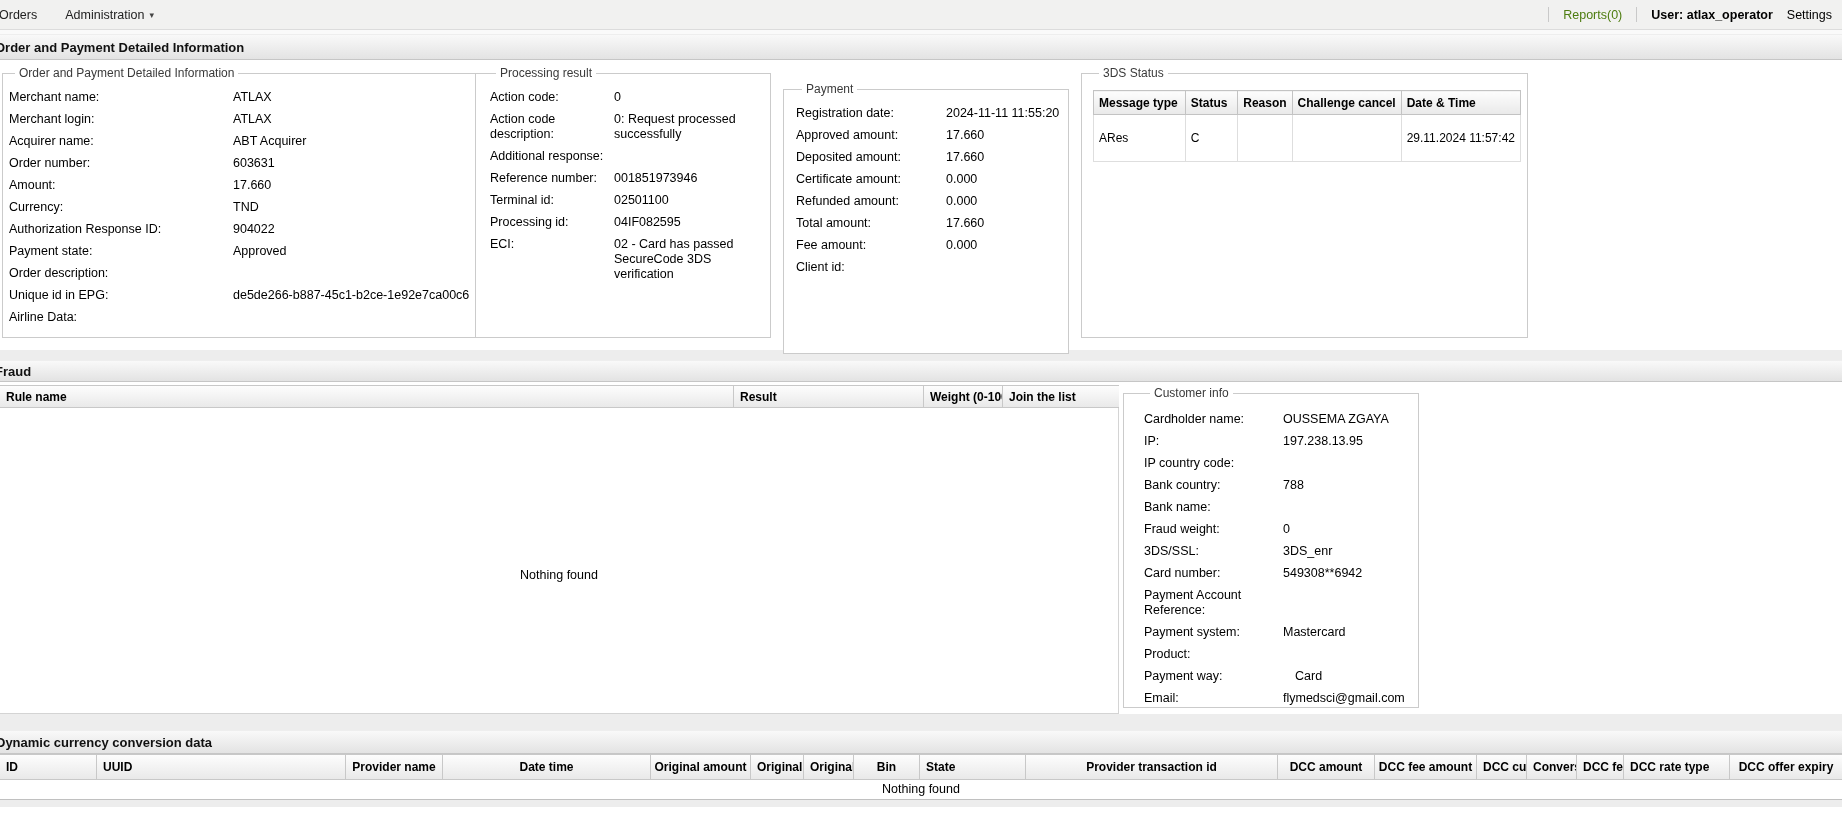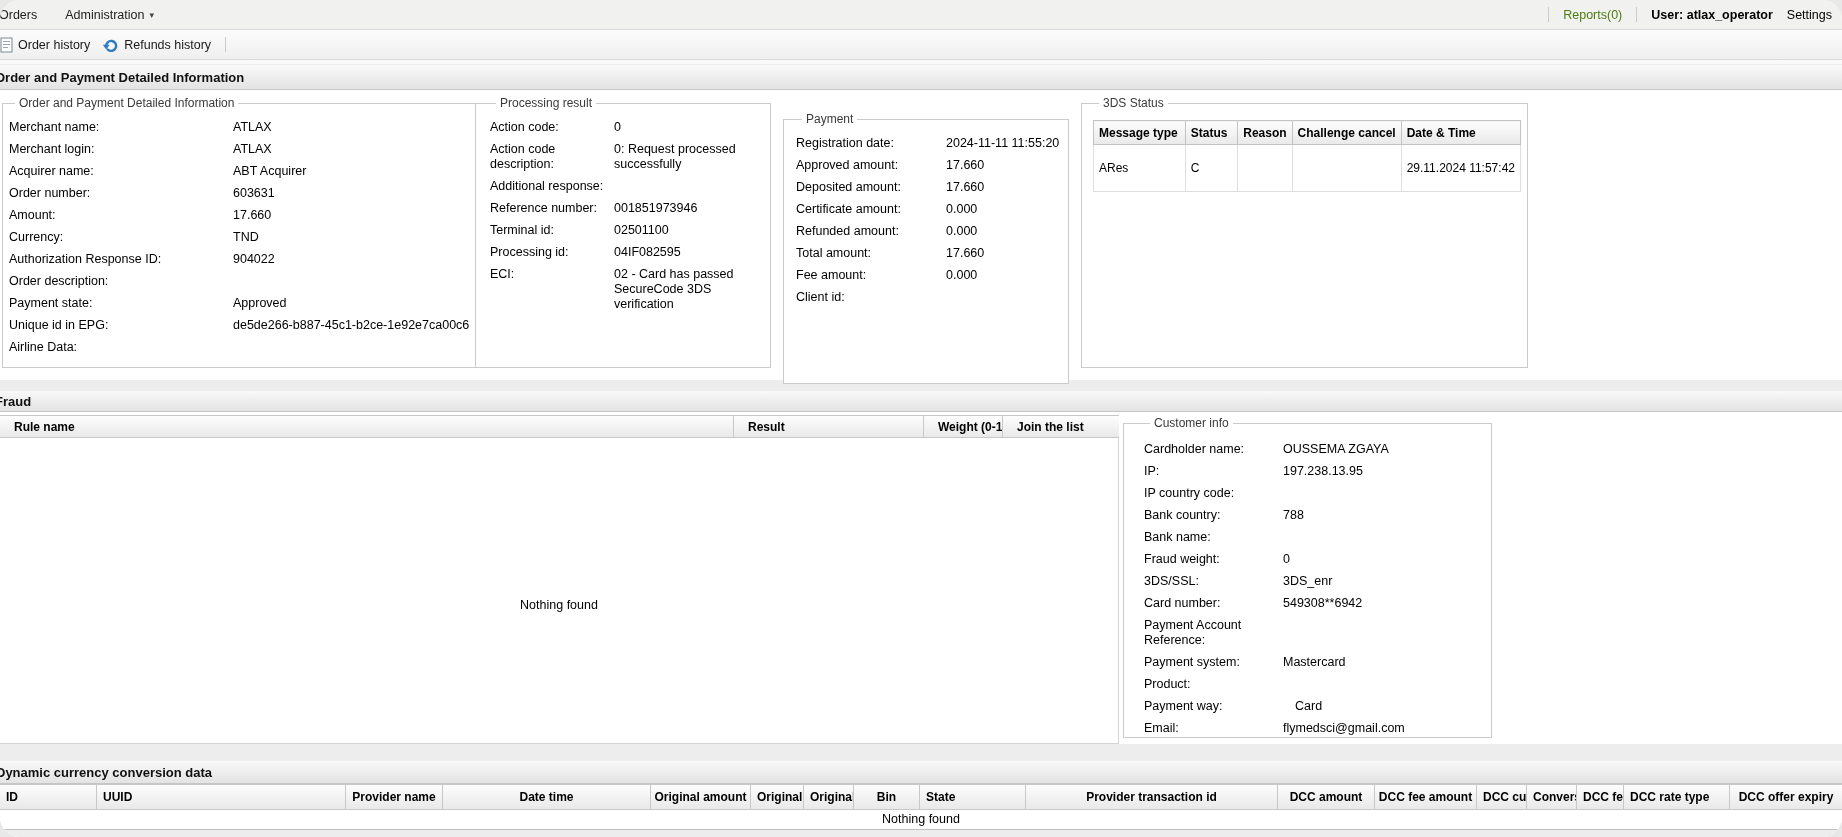--- a/index.html
+++ b/index.html
@@ -1,18 +1,18 @@
 <!DOCTYPE html>
 <html><head>
 <meta charset="utf-8">
 <style>
   * { box-sizing: border-box; margin: 0; padding: 0; }
   html,body { background:#e8e8e8; }
   body { font-family:"Liberation Sans","DejaVu Sans",sans-serif; font-size:12.5px; color:#000; }
-  .canvas { position:relative; width:1842px; height:837px; background:#fff; overflow:hidden;border-radius:20px; }
+  .canvas { position:relative; width:1842px; height:837px; background:#fff; overflow:hidden; }
 
   
   .menubar { height:30px; background:#f1f1f0; border-bottom:1px solid #dcdcdc;
              display:flex; align-items:center; }
   .menu-item { padding:0 14px; height:30px; display:flex; align-items:center; gap:5px; color:#222; cursor:default; }
   .menu-item.first { margin-left:-7px; padding-left:6px; }
   .caret { font-size:9px; color:#444; }
   .menu-right { margin-left:auto; display:flex; align-items:center; gap:14px; padding-right:10px; }
   .vsep { width:1px; height:15px; background:#c9c9c9; }
   .reports { color:#4d7c0f; }
@@ -52,26 +52,26 @@
   .tds-table th { background:linear-gradient(#fdfdfd,#e9e9e9); border:1px solid #c3c3c3; font-weight:bold;
                   text-align:left; height:24px; padding:0 5px; overflow:hidden; white-space:nowrap; }
   .tds-table td { border:1px solid #dedede; height:20px; padding:16px 5px; overflow:hidden; white-space:nowrap; }
 
   
   .fraudbody { position:relative; height:332px; background:#fff; }
   .grid-header { display:flex; background:linear-gradient(#fdfdfd,#e9e9e9); border-top:1px solid #c8c8c8; border-bottom:1px solid #c8c8c8; }
   .grid-header .cell { border-right:1px solid #c8c8c8; font-weight:bold; font-size:12px; overflow:hidden;
                        white-space:nowrap; display:flex; align-items:center; }
   .fraud-header { position:absolute; left:0; top:3px; width:1119px; height:23px; }
-  .fraud-header .cell { height:21px; padding-left:14px;text-align:center; }
+  .fraud-header .cell { height:21px; padding-left:6px;text-align:center; }
   .fraud-body { position:absolute; left:0; top:26px; width:1119px; height:306px; background:#fff;
                 border-right:1px solid #d4d4d4; border-bottom:1px solid #d4d4d4; }
   .nothing { position:absolute; width:100%; text-align:center; }
 
-  #p-cust { left:1123px; top:4px; width:369px; height:322px; padding:12px 6px 0 20px; --lw:139px; }
+  #p-cust { left:1123px; top:4px; width:296px; height:322px; padding:12px 6px 0 20px; --lw:139px; }
 
   
   .dcc-header { height:26px; }
   .dcc-header .cell { height:24px; justify-content:center; padding:0 3px; }
   .dcc-header .cell.al { justify-content:flex-start; padding-left:6px; }
   .dcc-empty { height:20px; border-bottom:1px solid #c0c0c0; text-align:center; line-height:19px; background:#fff; }
   .bottom-strip { height:7px; background:#ededed; }
 </style>
 </head>
 <body>
@@ -88,43 +88,20 @@
     </div>
     <div class="menu-right">
       <div class="vsep"></div>
       <span class="reports">Reports(0)</span>
       <div class="vsep"></div>
       <span style="font-weight:bold;">User: atlax_operator</span>
       <span>Settings</span>
     </div>
   </div>
 
-  <div class="toolbar">
-    <div class="tool-btn">
-      <span class="doc-icon">
-        <svg width="13" height="16" viewBox="0 0 13 16">
-          <rect x="1" y="1" width="11" height="14" fill="#fff" stroke="#7b8794"></rect>
-          <line x1="3" y1="4.5" x2="10" y2="4.5" stroke="#9aa5b0"></line>
-          <line x1="3" y1="7.5" x2="10" y2="7.5" stroke="#9aa5b0"></line>
-          <line x1="3" y1="10.5" x2="8" y2="10.5" stroke="#9aa5b0"></line>
-        </svg>
-      </span>
-      <span>Order history</span>
-    </div>
-    <div class="tool-btn">
-      <span>
-        <svg width="17" height="16" viewBox="0 0 17 16">
-          <path d="M4.2 9.5 a5 5 0 1 1 1.6 3.1" fill="none" stroke="#2e7bc4" stroke-width="2.4" stroke-linecap="round"></path>
-          <polygon points="0.8,7.8 7.6,7.8 4.2,12.4" fill="#2e7bc4"></polygon>
-        </svg>
-      </span>
-      <span>Refunds history</span>
-    </div>
-    <div class="vsep" style="margin-left:6px"></div>
-  </div>
 
   <div class="gap white" style="height:4px"></div>
 
   <div class="sechead h1">
     <span class="cut">Order and Payment Detailed Information</span>
   </div>
 
   <div class="panels">
 
     <fieldset id="p-order">
@@ -151,26 +128,26 @@
         </div>
       <div class="lv">
           <span class="l">Currency:</span>
           <span class="v">TND</span>
         </div>
       <div class="lv">
           <span class="l">Authorization Response ID:</span>
           <span class="v">904022</span>
         </div>
       <div class="lv">
-          <span class="l">Order description:</span>
-          <span class="v"></span>
-        </div>
-      <div class="lv">
           <span class="l">Payment state:</span>
           <span class="v">Approved</span>
+        </div>
+      <div class="lv">
+          <span class="l">Order description:</span>
+          <span class="v"></span>
         </div>
       <div class="lv">
           <span class="l">Unique id in EPG:</span>
           <span class="v">de5de266-b887-45c1-b2ce-1e92e7ca00c6</span>
         </div>
       <div class="lv">
           <span class="l">Airline Data:</span>
           <span class="v"></span>
         </div>
     </fieldset>

